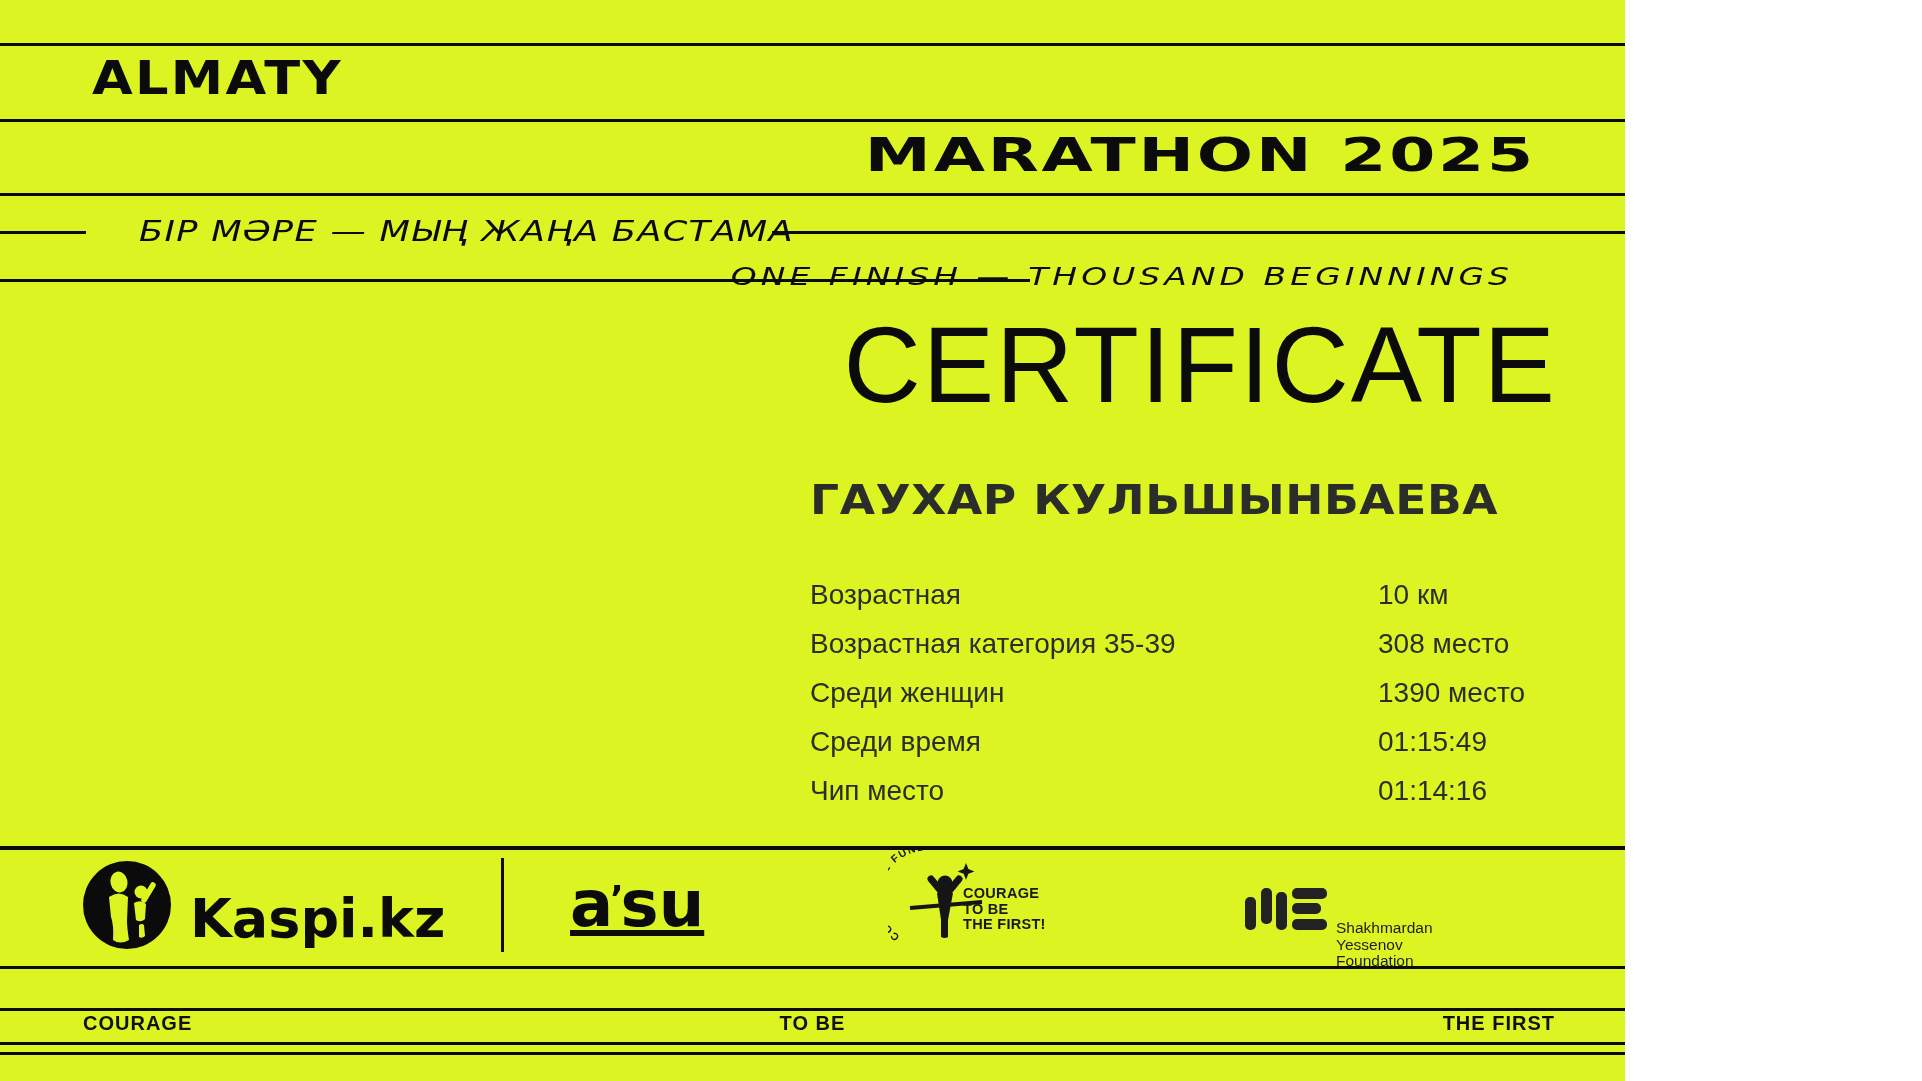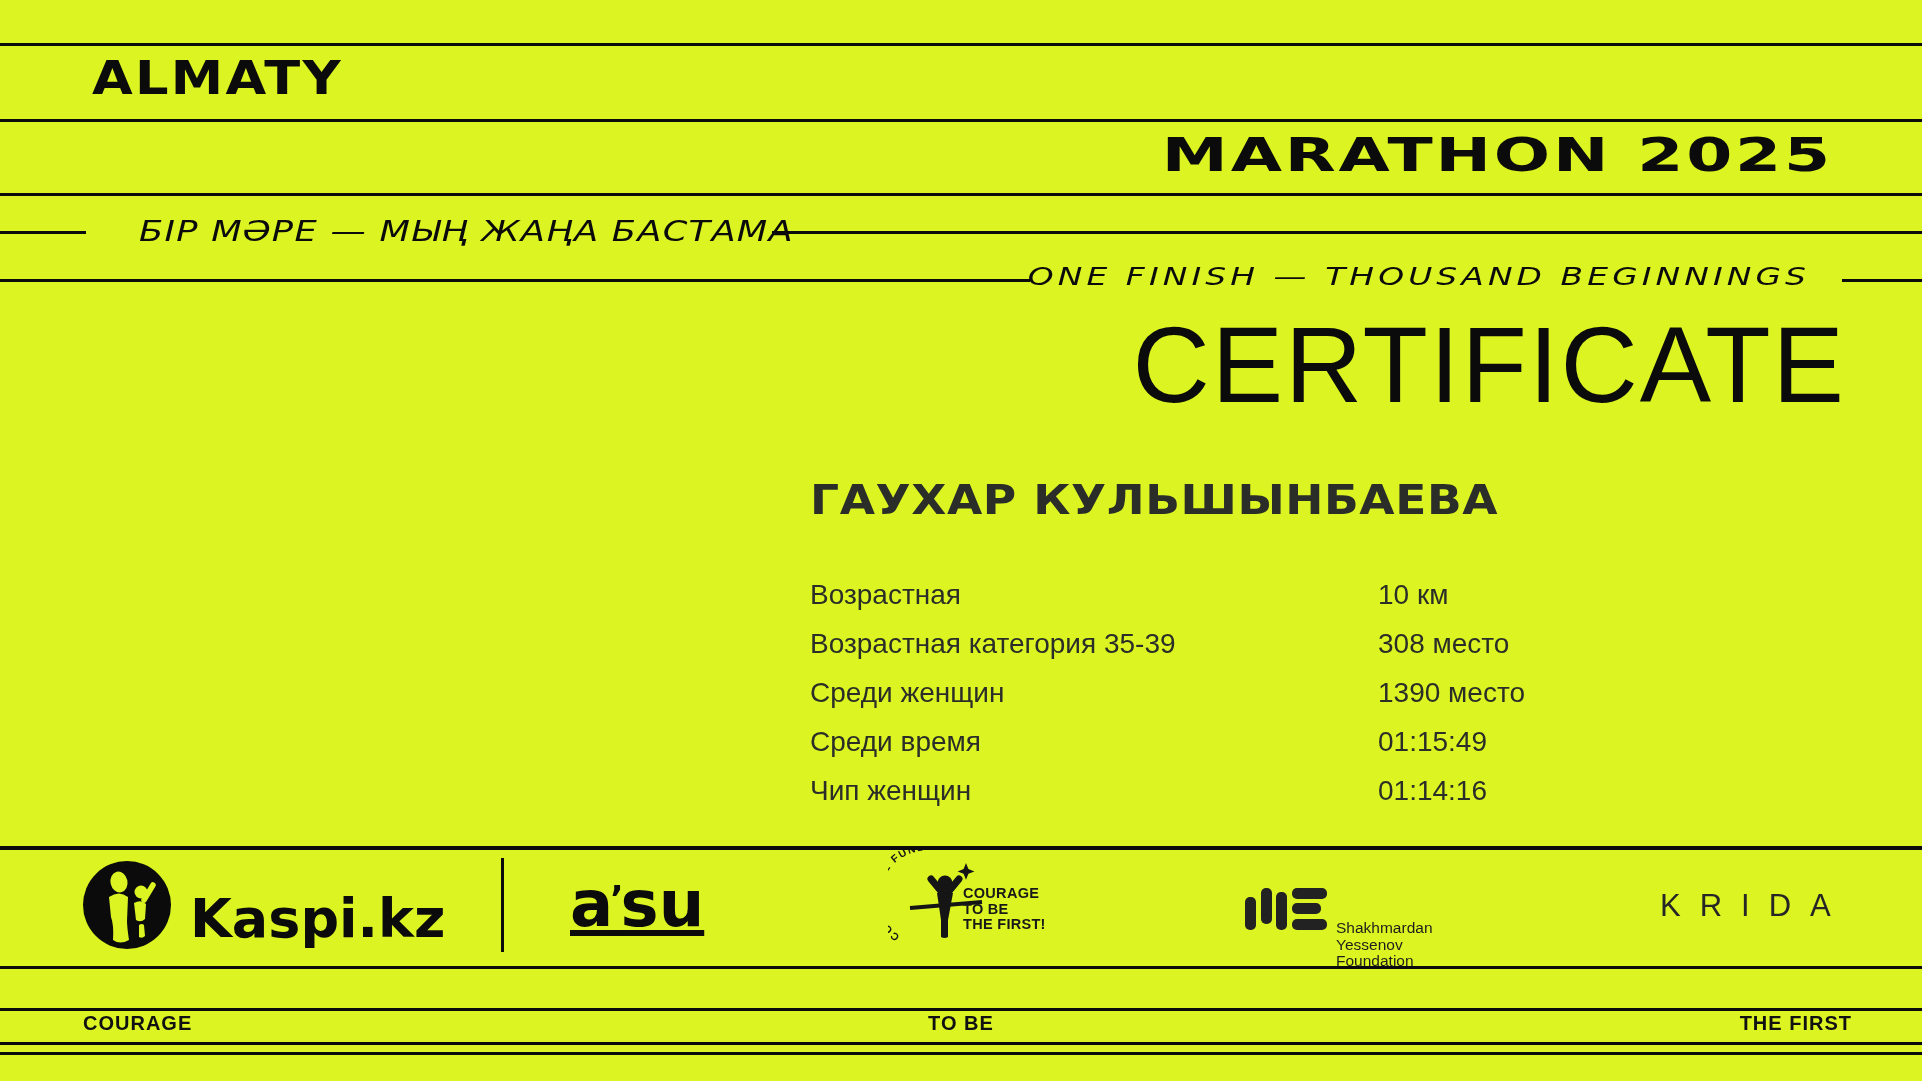--- a/index.html
+++ b/index.html
@@ -3,21 +3,21 @@
 <meta charset="utf-8">
 <style>
   :root{
     --bg:#DCF522;
     --ink:#0B0B0B;
     --charcoal:#2B2E28;
   }
   *{margin:0;padding:0;box-sizing:border-box;}
   body{width:1922px;height:1081px;overflow:hidden;background:#fff;}
   .certificate{
-    position:relative;width:1922px;height:1081px;background:var(--bg);
+    position:relative;width:1625px;height:1081px;background:var(--bg);
     font-family:"Liberation Sans",sans-serif;color:var(--ink);overflow:hidden;
   }
   .hline{position:absolute;left:0;width:1922px;height:3px;background:var(--ink);}
   .seg{position:absolute;height:3px;background:var(--ink);}
 
   
   .city{
     position:absolute;left:92px;top:54px;
     font:700 47px "DejaVu Sans",sans-serif;letter-spacing:2px;line-height:1;
     transform:scaleX(1.12);transform-origin:left top;white-space:nowrap;
@@ -31,21 +31,21 @@
     position:absolute;left:139px;top:215px;
     font:italic 400 28px "DejaVu Sans",sans-serif;letter-spacing:1px;line-height:1.2;
     transform:scaleX(1.26);transform-origin:left top;white-space:nowrap;
   }
   .tagline-en{
     position:absolute;right:112px;top:263px;
     font:italic 400 24px "DejaVu Sans",sans-serif;letter-spacing:3px;line-height:1.2;
     transform:scaleX(1.37);transform-origin:right top;white-space:nowrap;
   }
   .cert-title{
-    position:absolute;right:76px;top:312px;
+    position:absolute;right:68px;top:312px;
     font:400 107px "Liberation Sans",sans-serif;letter-spacing:2px;line-height:1;
     white-space:nowrap;
     text-align:center;
   }
 
   
   .name{
     position:absolute;left:810px;top:480px;color:var(--charcoal);
     font:700 40px "DejaVu Sans",sans-serif;letter-spacing:.5px;line-height:1;
     transform:scaleX(1.14);transform-origin:left top;white-space:nowrap;
@@ -117,21 +117,21 @@
     </div>
     <div class="row">
       <div class="label">Среди женщин</div>
       <div class="value">1390 место</div>
     </div>
     <div class="row">
       <div class="label">Среди время</div>
       <div class="value">01:15:49</div>
     </div>
     <div class="row">
-      <div class="label">Чип женщин</div>
+      <div class="label">Чип место</div>
       <div class="value">01:14:16</div>
     </div>
   </div>
 
   <svg class="kaspi-mark" viewBox="0 0 88 88" xmlns="http://www.w3.org/2000/svg">
     <circle cx="44" cy="44" r="44" fill="#0B0B0B"></circle>
     <g fill="#DCF522">
       <ellipse cx="36" cy="21" rx="8.5" ry="10.5" transform="rotate(-12 36 21)"></ellipse>
       <path d="M26 36 Q36 29 45 36 L44 60 Q44 66 46 79 Q37 84 30 79 Q31 64 28 56 Z"></path>
       <circle cx="58" cy="31" r="6.5"></circle>

